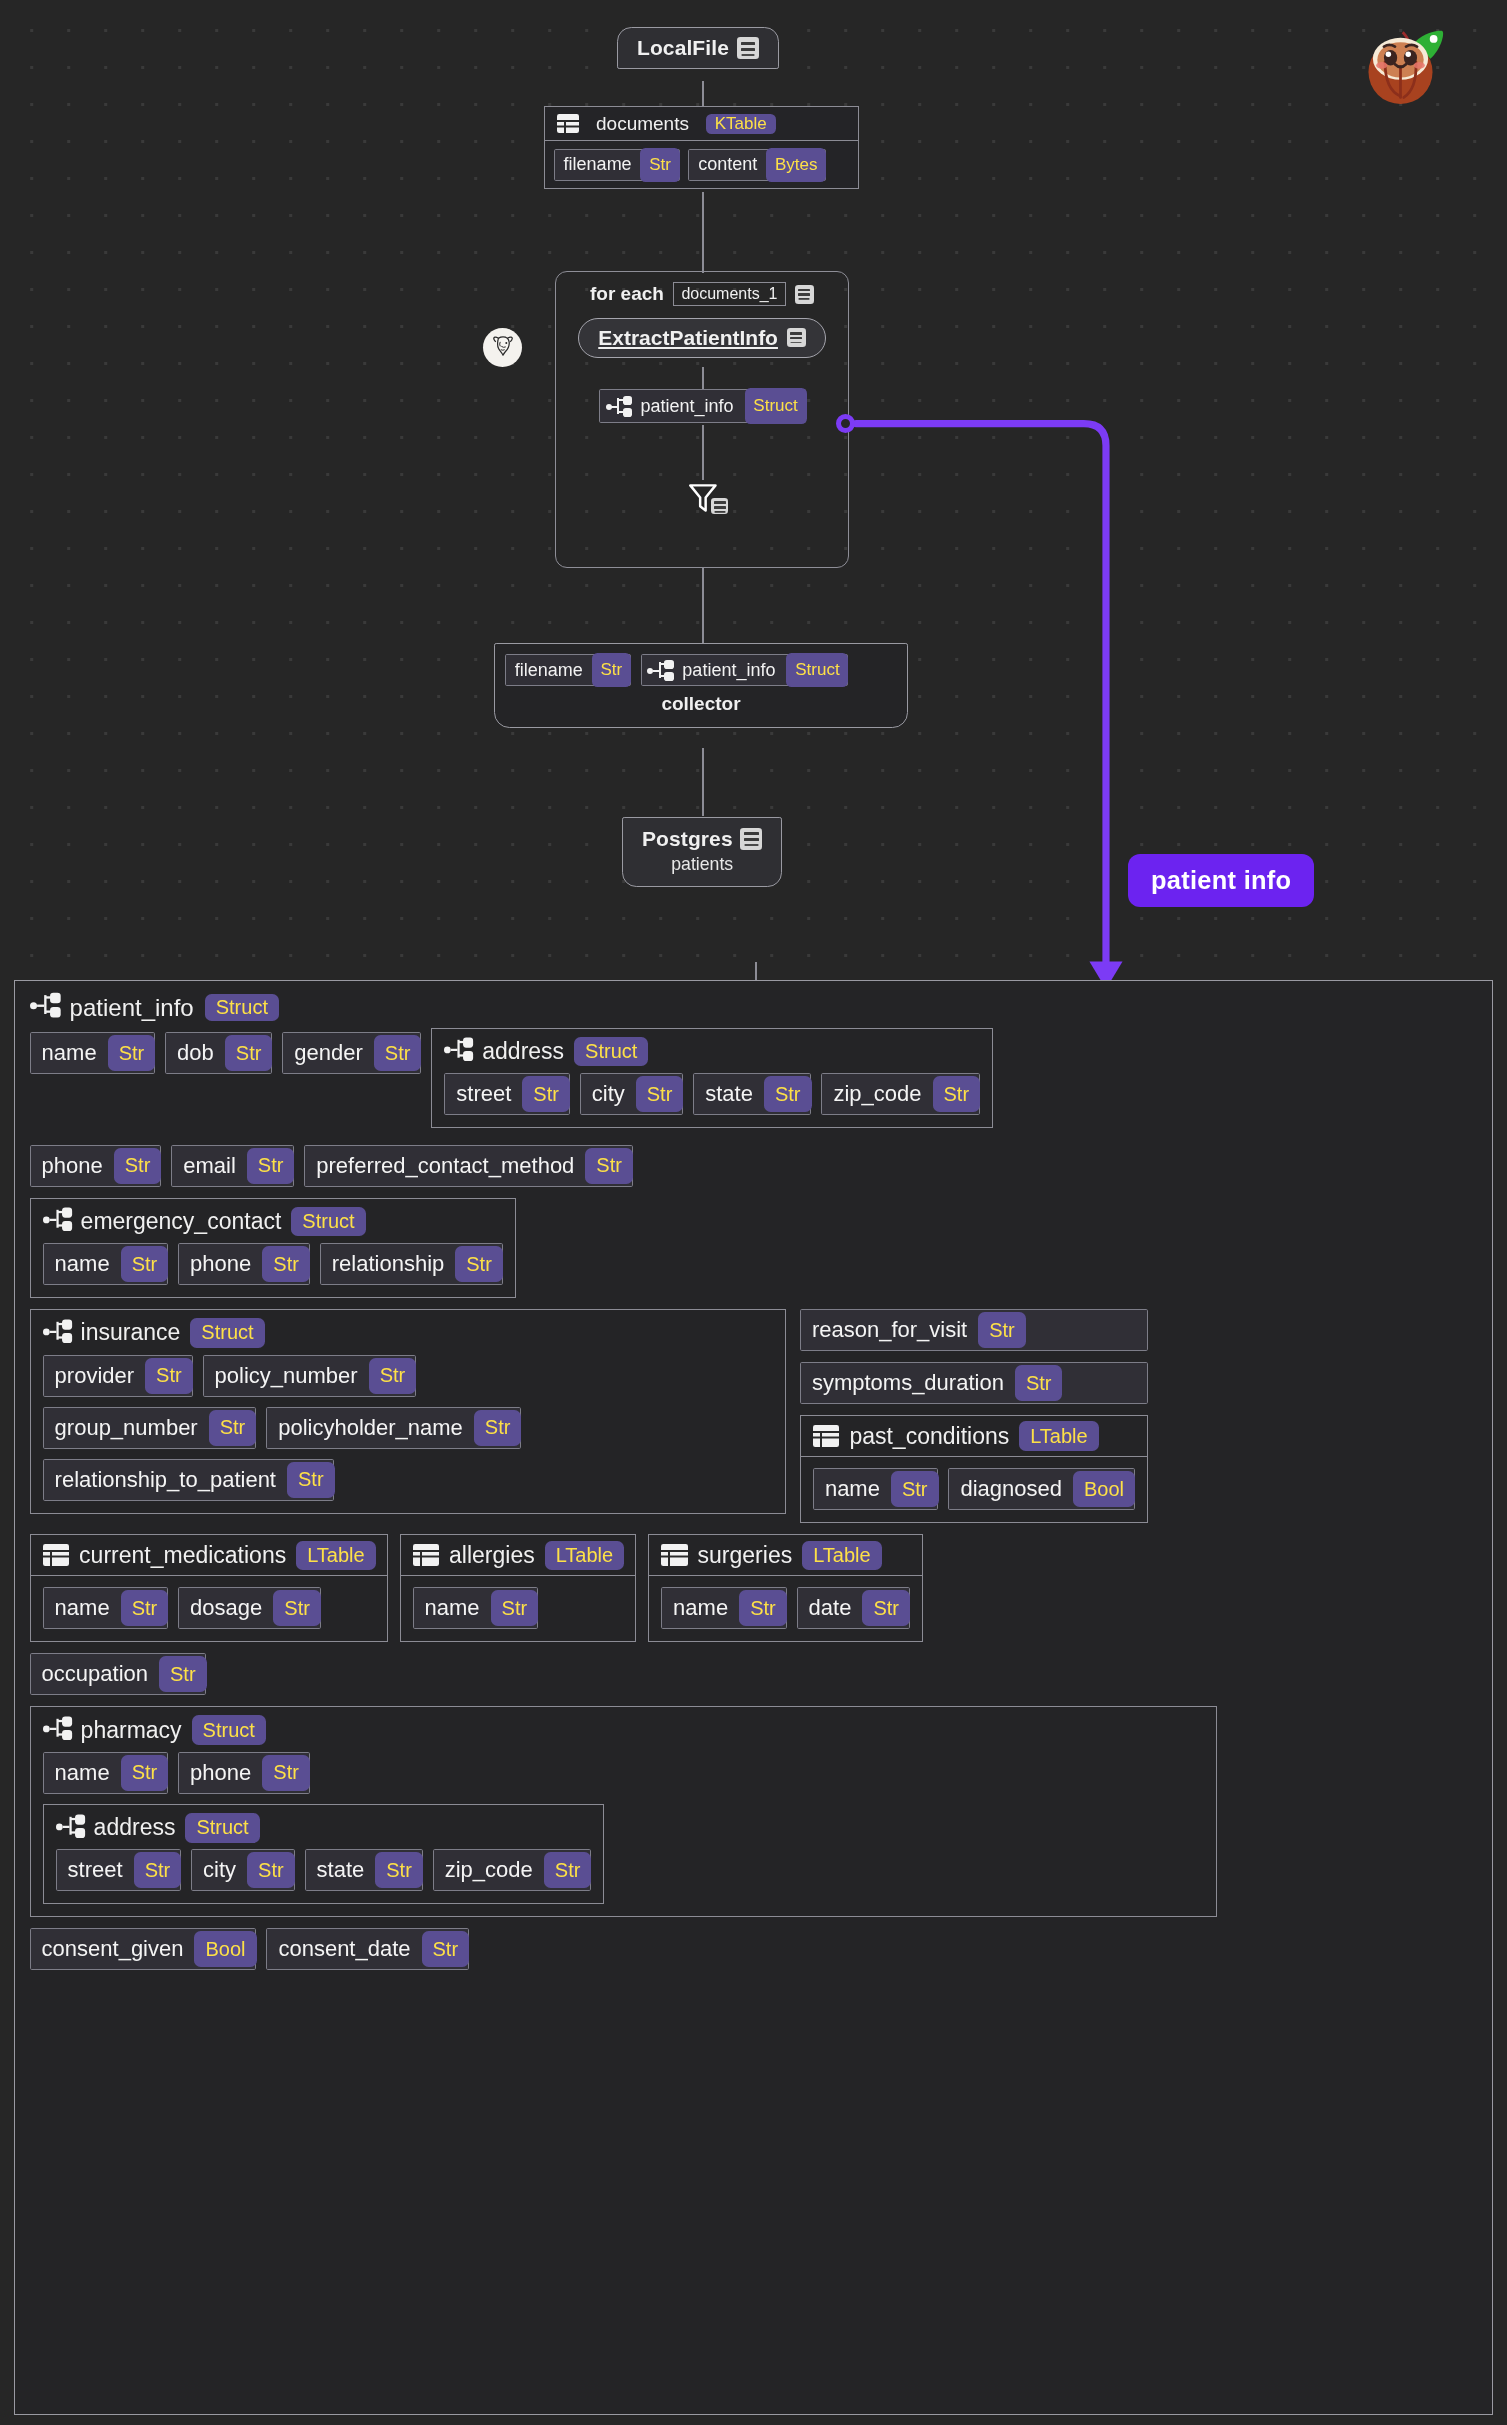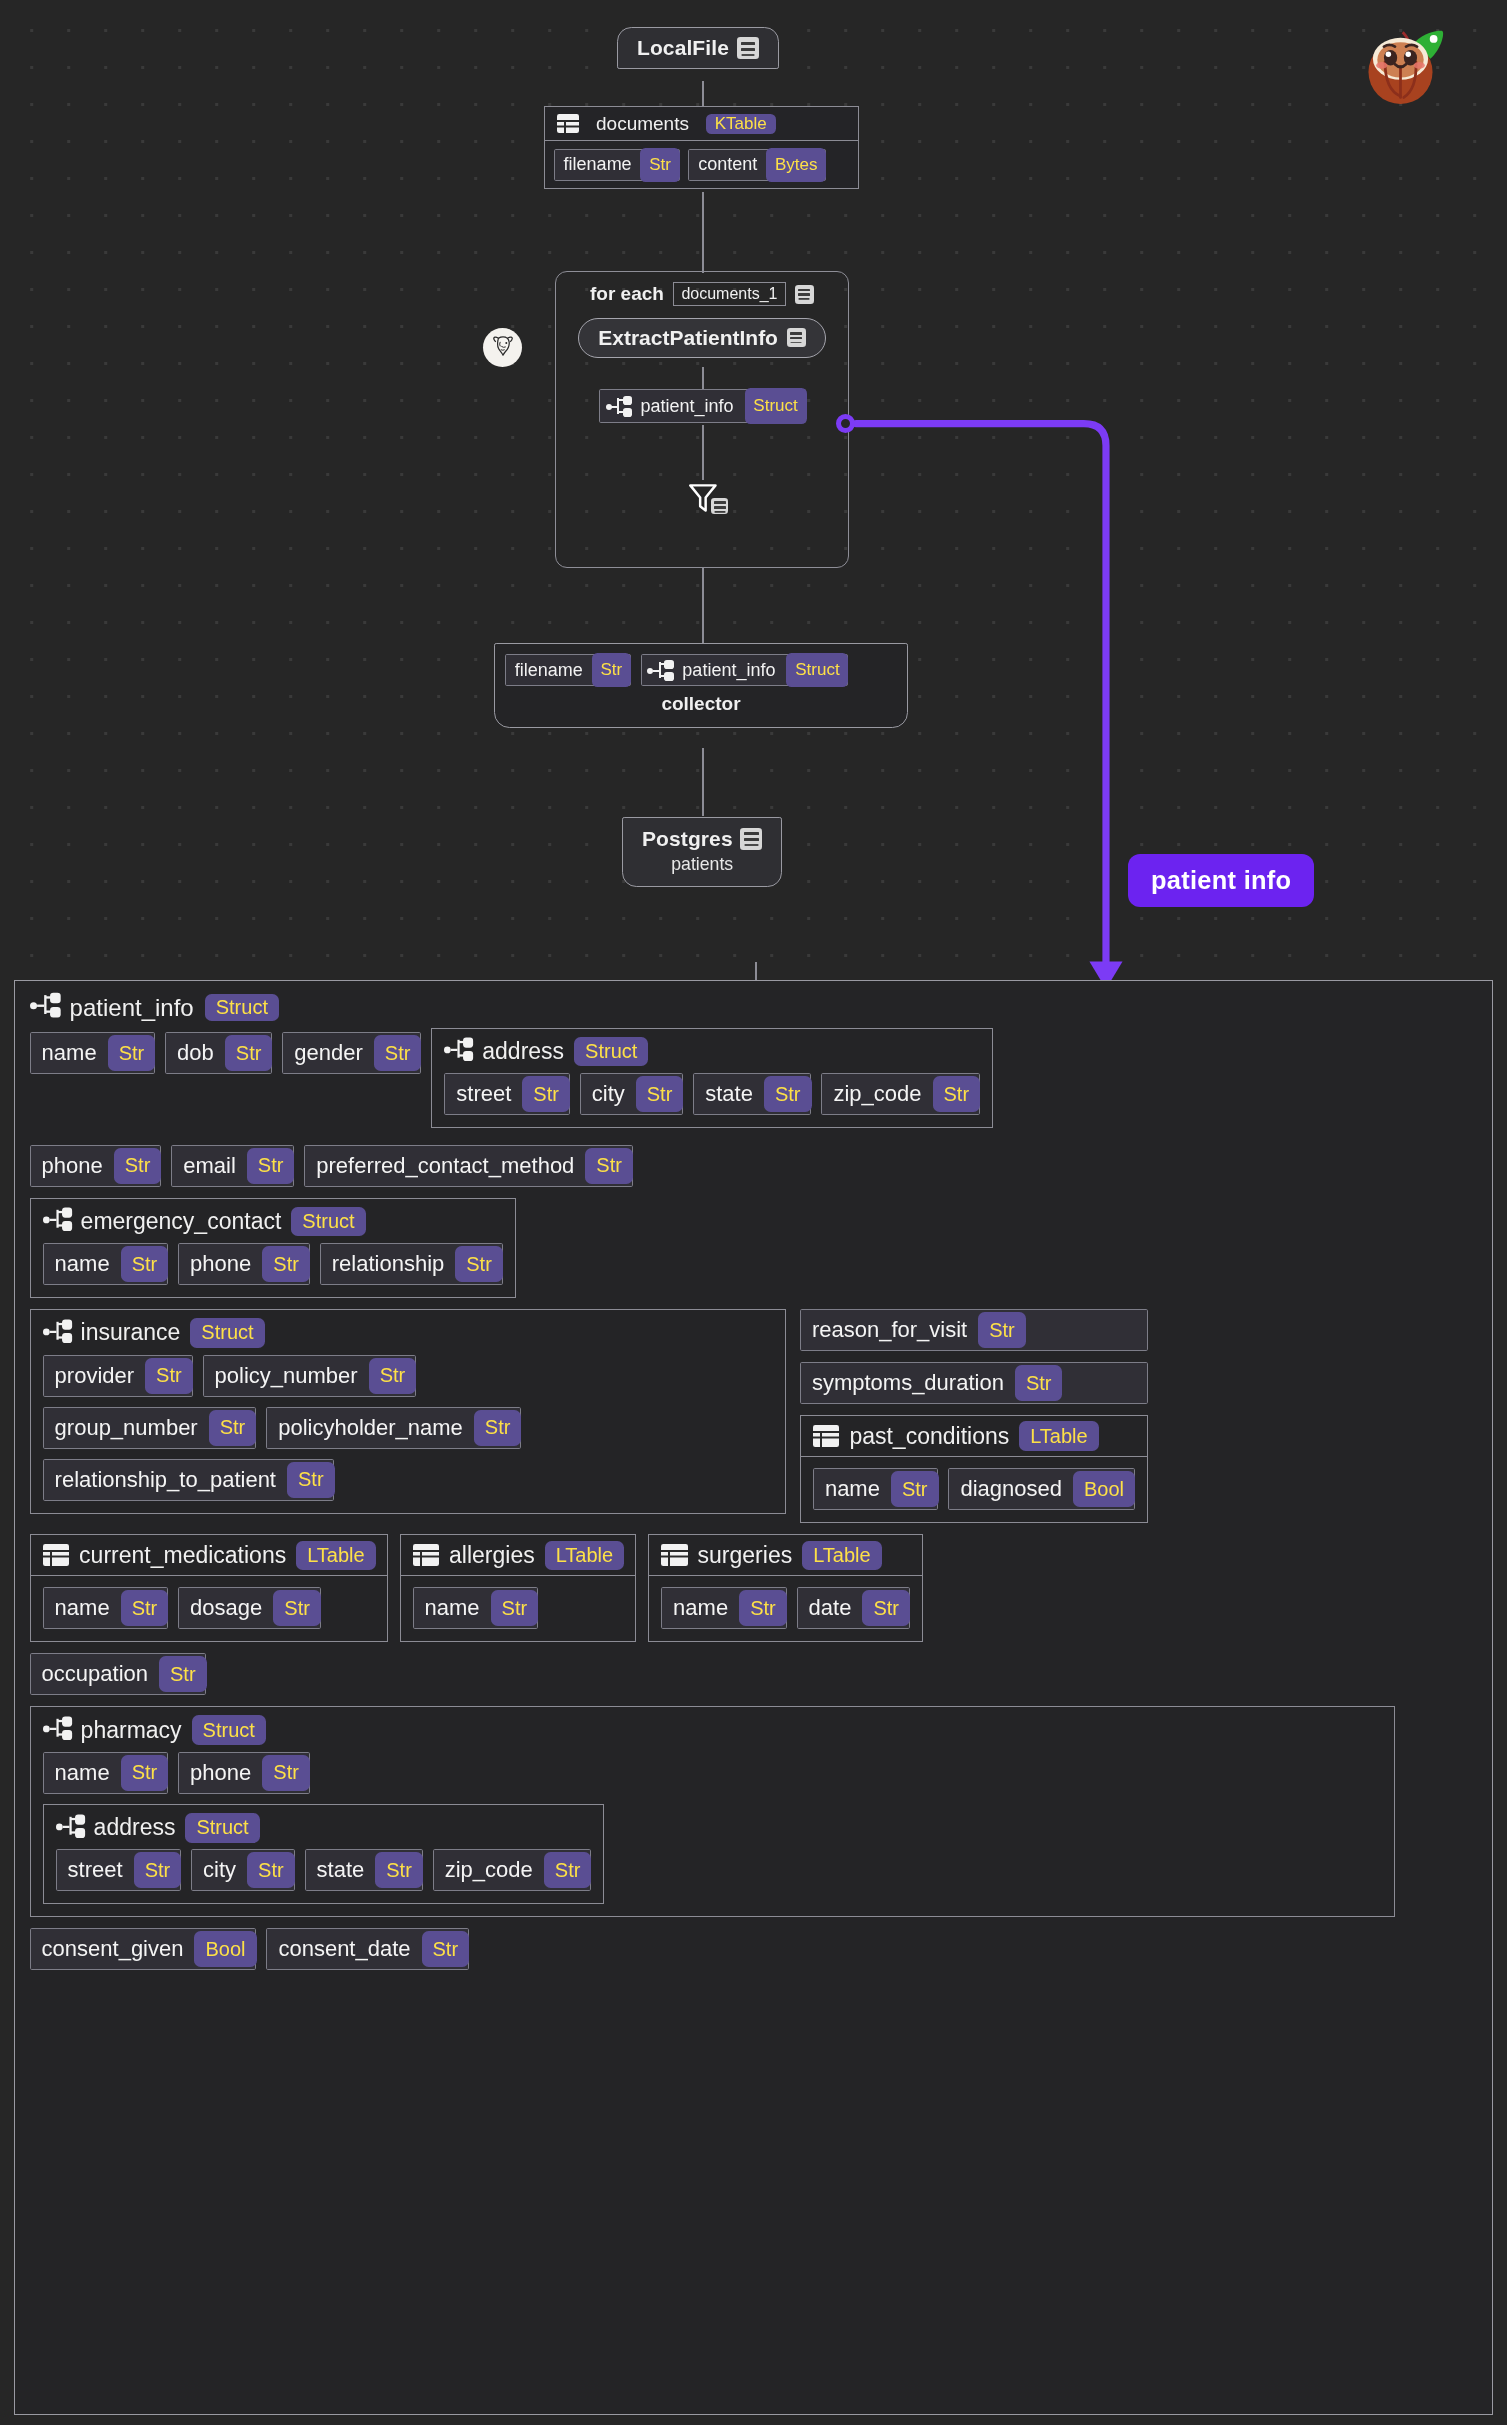--- a/index.html
+++ b/index.html
@@ -73,21 +73,21 @@
   .loop {
     position:absolute; border:1.4px solid #8e8e97; border-radius:12px; background:transparent;
     display:flex; flex-direction:column; align-items:center;
   }
   .loop-head { display:flex; align-items:center; gap:8.8px; padding:10px 0 0 0; }
   .loop-head .kw { font-size:19px; font-weight:bold; }
   .loop-head .chip { border:1.1px solid #8c8c95; padding:2.2px 7.7px; font-size:16px; }
 
   .pill {
     background:#343438; border:1.4px solid #a5a5ad; border-radius:23px;
-    display:flex; align-items:center; gap:8.8px; padding:6.6px 19px; font-size:21px; font-weight:bold;
+    display:flex; align-items:center; gap:8.8px; padding:6.6px 19px; font-size:21px; font-weight:bold;text-decoration:underline;
   }
 
   .vline { position:absolute; width:1.7px; background:#8c8c95; }
 
   .funnel { width:32px; height:31px; position:relative; }
   .funnel svg { display:block; }
 
   
   .avatar { position:absolute; width:39px; height:39px; border-radius:50%; background:#f4f2ee;
             display:flex; align-items:center; justify-content:center; }
@@ -536,21 +536,21 @@
     </div>
 
     <div class="row">
       <div class="fld">
         <span class="nm">occupation</span>
         <span class="badge">Str</span>
       </div>
     </div>
 
     <div class="row">
-      <div class="group" style="width:1365px;">
+      <div class="group" style="width:1187px;">
         <div class="ghead">
           <span class="struct-ico" style="width:28px;height:28px;transform:scale(1.12);transform-origin:left center;">
             <i class="dot"></i>
               <i class="st"></i>
               <i class="sv"></i>
               <i class="sb1"></i>
               <i class="sb2"></i>
               <i class="sq1"></i>
               <i class="sq2"></i>
           </span>

